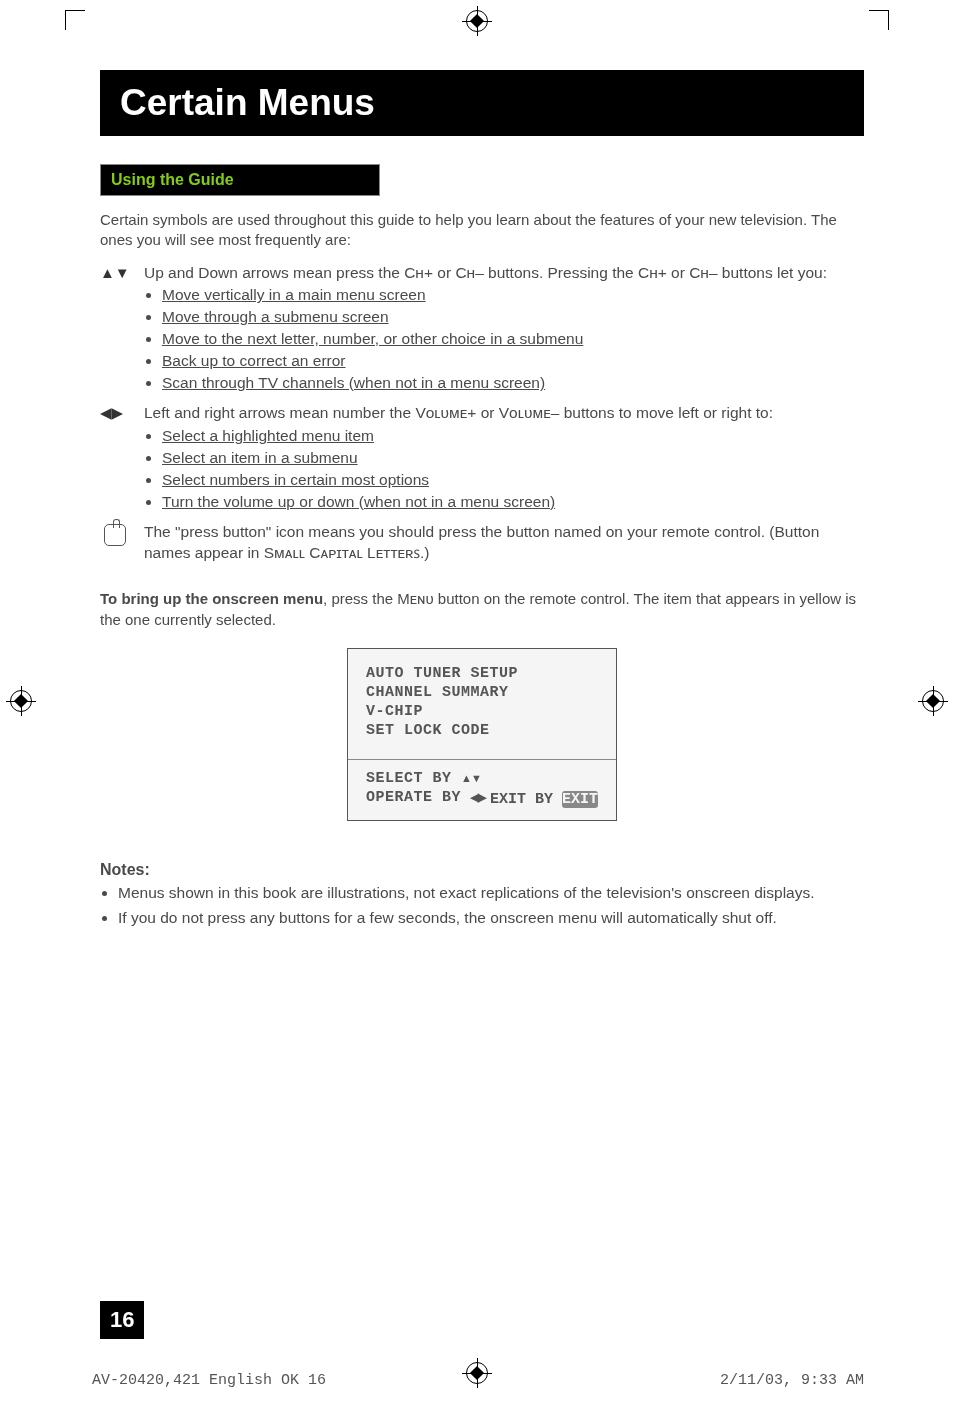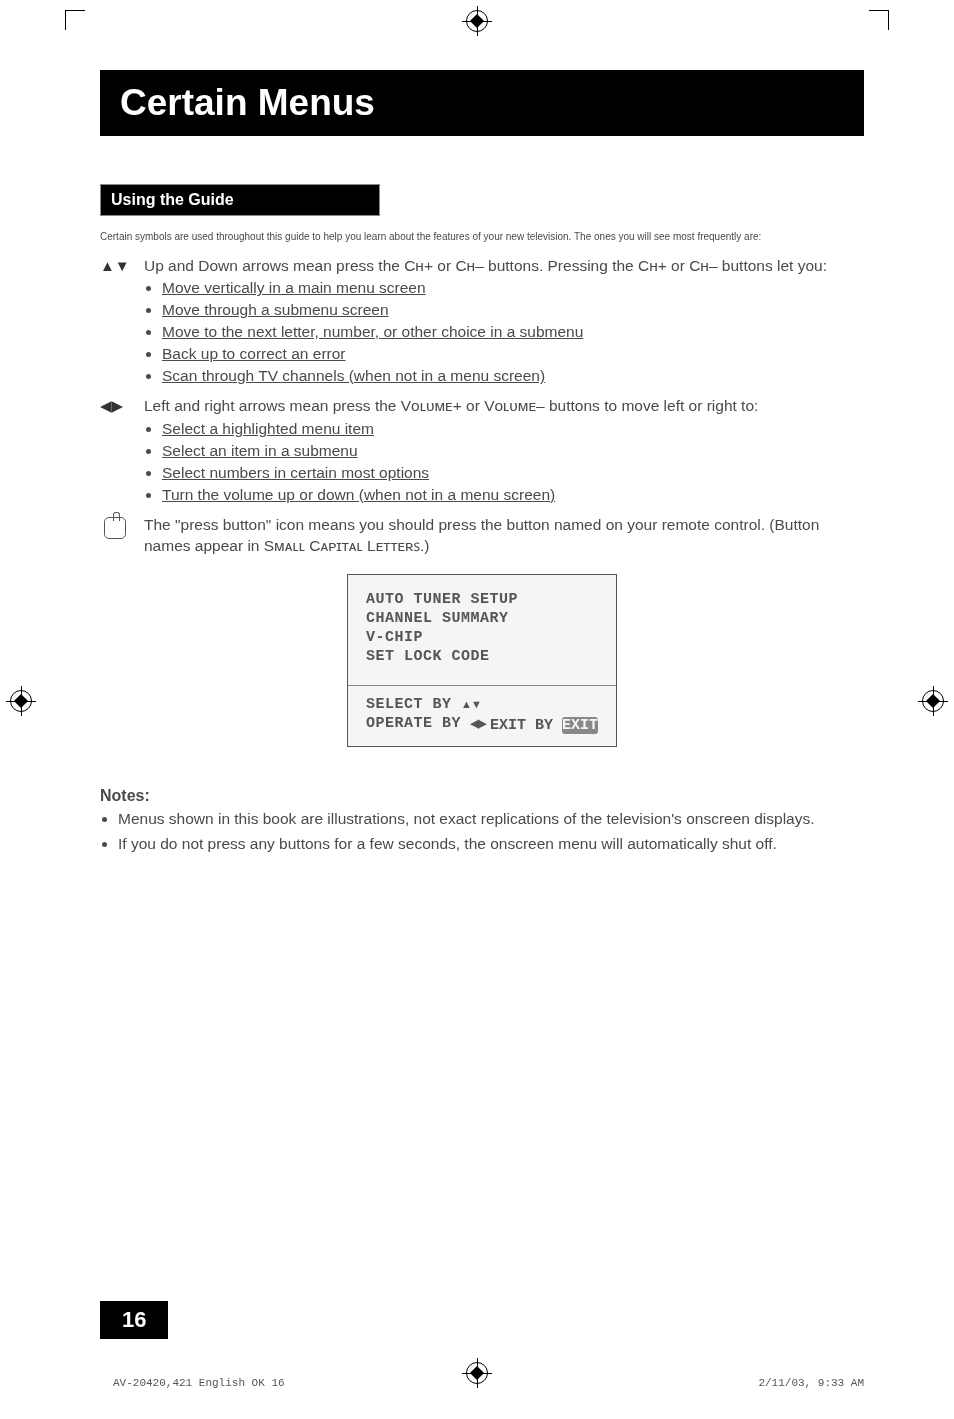--- a/index.html
+++ b/index.html
@@ -36,32 +36,31 @@
   .title-bar {
     background: #000;
     color: #fff;
     font-size: 37px;
     font-weight: bold;
     padding: 12px 20px;
     margin-bottom: 28px;
   }
   .subhead {
     background: #000;
-    color: #ffffff;
+    color: #84cc16;
     font-size: 16px;
     font-weight: bold;
     padding: 6px 10px;
     display: inline-block;
     width: 280px;
     margin-bottom: 14px;
     border: 1px solid #888;
-    margin-top: 20px;
   }
   .para {
-    font-size: 10px;
+    font-size: 15px;
     line-height: 1.35;
     margin-bottom: 12px;
   }
   .item {
     display: flex;
     gap: 12px;
     font-size: 15.5px;
     line-height: 1.35;
     margin-bottom: 8px;
   }
@@ -94,29 +93,29 @@
   .notes li { list-style: disc; margin-left: 18px; font-size: 15.5px; line-height:1.35; margin-bottom:4px;}
 
   .page-num {
     position: absolute;
     bottom: 80px;
     left: 100px;
     background: #000;
     color: #fff;
     font-size: 22px;
     font-weight: bold;
-    padding: 6px 22px;
+    padding: 6px 10px;
   }
   .footer {
     position: absolute;
     bottom: 30px;
-    left: 113px;
+    left: 92px;
     right: 90px;
     font-family: "Courier New", monospace;
-    font-size: 11px;
+    font-size: 15px;
     color: #555;
     display: flex;
     justify-content: space-between;
   }
   .hand-icon {
     width: 22px; height: 22px; border: 1.5px solid #555; border-radius: 5px;
     position: relative; display:inline-block; flex:0 0 22px; margin-top:2px; margin-left:4px; margin-right:6px;
   }
   .hand-icon::before {
     content: ""; position: absolute; top: -6px; left: 8px;
@@ -168,37 +167,40 @@
         <li>Move to the next letter, number, or other choice in a submenu</li>
         <li>Back up to correct an error</li>
         <li>Scan through TV channels (when not in a menu screen)</li>
       </ul>
     </div>
   </div>
 
   <div class="item">
     <div class="sym">◀▶</div>
     <div class="txt">
-      <span>Left and right arrows mean press the Vᴏʟᴜᴍᴇ+ or Vᴏʟᴜᴍᴇ– buttons to move left or right to:</span>
+      <span>Left and right arrows mean number the Vᴏʟᴜᴍᴇ+ or Vᴏʟᴜᴍᴇ– buttons to move left or right to:</span>
       <ul class="bullets">
         <li>Select a highlighted menu item</li>
         <li>Select an item in a submenu</li>
         <li>Select numbers in certain most options</li>
         <li>Turn the volume up or down (when not in a menu screen)</li>
       </ul>
     </div>
   </div>
 
   <div class="item">
     <span class="hand-icon"></span>
     <div class="txt">
       <span>The "press button" icon means you should press the button named on your remote control. (Button names appear in Sᴍᴀʟʟ Cᴀᴘɪᴛᴀʟ Lᴇᴛᴛᴇʀꜱ.)</span>
     </div>
   </div>
 
+  <p class="para" style="margin-top:26px;">
+    <span class="bold">To bring up the onscreen menu</span><span>, press the Mᴇɴᴜ button on the remote control. The item that appears in yellow is the one currently selected.</span>
+  </p>
 
   <div class="menu-box">
     <div class="menu-top">
       <div>AUTO TUNER SETUP</div>
       <div>CHANNEL SUMMARY</div>
       <div>V-CHIP</div>
       <div>SET LOCK CODE</div>
     </div>
     <div class="menu-bot">
       <div class="left">

